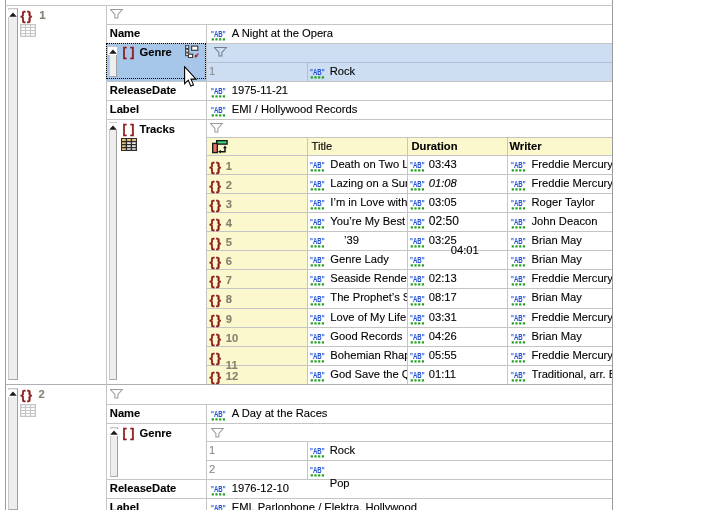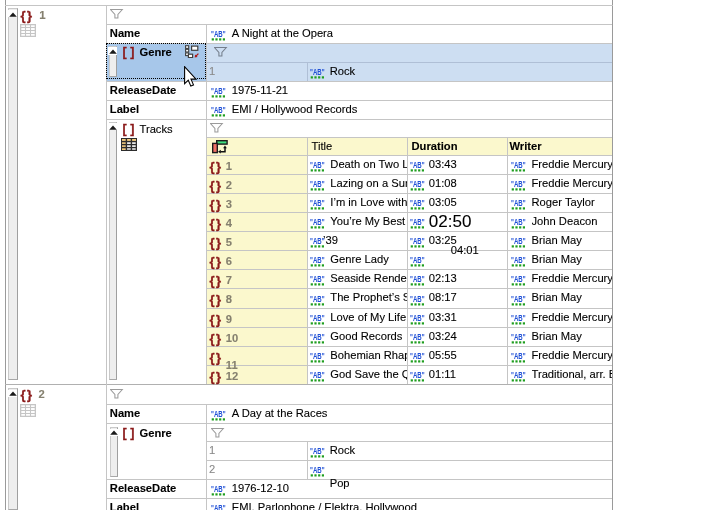--- a/index.html
+++ b/index.html
@@ -126,21 +126,21 @@
     <rect x="8.1" y="10.3" width="2.2" height="2.2" fill="#1f9e1f"></rect>
     <rect x="11.8" y="10.3" width="2.2" height="2.2" fill="#1f9e1f"></rect>
   </svg>
 <div style="position:absolute;left:231.7px;top:99.5px;height:19px;line-height:19px;font-size:11.2px;color:#000;white-space:pre;-webkit-text-stroke:0.1px #000;">EMI / Hollywood Records</div>
 <div style="position:absolute;left:108.5px;top:121.5px;width:8px;height:258.1px;background:#eeeeee;border:1px solid #c9c9c9;border-right-color:#9f9f9f;border-bottom-color:#a8a8a8;"></div>
 <div style="position:absolute;left:108.3px;top:122.9px;width:8.9px;height:7.6px;background:#fff;"></div>
 <svg style="position:absolute;left:109.2px;top:124.7px;" width="9" height="6" viewBox="0 0 9 6">
     <polygon points="0.2,4.8 7.8,4.8 4,0.6" fill="#1a1a1a"></polygon>
   </svg>
 <div style="position:absolute;left:122.5px;top:121.5px;height:14px;line-height:14px;font-size:12.5px;font-weight:bold;color:#8b1a1a;-webkit-text-stroke:0.3px #8b1a1a;white-space:pre;">[ ]</div>
-<div style="position:absolute;left:139.5px;top:121.5px;height:14px;line-height:14px;font-size:11.2px;font-weight:normal;color:#000;white-space:pre;text-align:center;-webkit-text-stroke:0.1px #000;">Tracks</div>
+<div style="position:absolute;left:139.5px;top:121.5px;height:14px;line-height:14px;font-size:11.2px;font-weight:bold;color:#000;white-space:pre;text-align:center;-webkit-text-stroke:0.1px #000;">Tracks</div>
 <svg style="position:absolute;left:121px;top:138px;" width="16" height="13" viewBox="0 0 16 13">
     <rect x="0.5" y="0.5" width="15" height="12" fill="#fff" stroke="#2d2d2d" stroke-width="1.6"></rect>
     <rect x="1" y="1" width="14" height="2.6" fill="#f2cb7f"></rect>
     <rect x="1" y="1" width="4.2" height="11" fill="#f2cb7f"></rect>
     <line x1="1" y1="3.6" x2="15" y2="3.6" stroke="#2d2d2d" stroke-width="1.4"></line>
     <line x1="1" y1="6.6" x2="15" y2="6.6" stroke="#2d2d2d" stroke-width="1.4"></line>
     <line x1="1" y1="9.6" x2="15" y2="9.6" stroke="#2d2d2d" stroke-width="1.4"></line>
     <line x1="5.4" y1="1" x2="5.4" y2="12" stroke="#2d2d2d" stroke-width="1.4"></line>
     <line x1="10.4" y1="1" x2="10.4" y2="12" stroke="#2d2d2d" stroke-width="1.4"></line>
   </svg>
@@ -193,21 +193,21 @@
     <rect x="11.8" y="10.3" width="2.2" height="2.2" fill="#1f9e1f"></rect>
   </svg>
 <div style="position:absolute;left:330.3px;top:173.625px;height:19.125px;line-height:19.125px;font-size:11.2px;color:#000;white-space:pre;-webkit-text-stroke:0.1px #000;width:77.09999999999997px;overflow:hidden;">Lazing on a Sunday Afternoon</div>
 <svg style="position:absolute;left:410.3px;top:177.825px;" width="17" height="14" viewBox="0 0 17 14">
     <text x="0" y="8.6" font-family="Liberation Sans" font-size="9" font-weight="bold" fill="#1e4fd6" textLength="14.6" lengthAdjust="spacingAndGlyphs">"AB"</text>
     <rect x="0.7" y="10.3" width="2.2" height="2.2" fill="#1f9e1f"></rect>
     <rect x="4.4" y="10.3" width="2.2" height="2.2" fill="#1f9e1f"></rect>
     <rect x="8.1" y="10.3" width="2.2" height="2.2" fill="#1f9e1f"></rect>
     <rect x="11.8" y="10.3" width="2.2" height="2.2" fill="#1f9e1f"></rect>
   </svg>
-<div style="position:absolute;left:428.8px;top:173.625px;height:19.125px;line-height:19.125px;font-size:11.2px;color:#000;white-space:pre;-webkit-text-stroke:0.1px #000;">01:08</div>
+<div style="position:absolute;left:428.8px;top:173.625px;height:19.125px;line-height:19.125px;font-size:11.2px;color:#000;white-space:pre;font-style:italic;-webkit-text-stroke:0.1px #000;">01:08</div>
 <svg style="position:absolute;left:511.3px;top:177.825px;" width="17" height="14" viewBox="0 0 17 14">
     <text x="0" y="8.6" font-family="Liberation Sans" font-size="9" font-weight="bold" fill="#1e4fd6" textLength="14.6" lengthAdjust="spacingAndGlyphs">"AB"</text>
     <rect x="0.7" y="10.3" width="2.2" height="2.2" fill="#1f9e1f"></rect>
     <rect x="4.4" y="10.3" width="2.2" height="2.2" fill="#1f9e1f"></rect>
     <rect x="8.1" y="10.3" width="2.2" height="2.2" fill="#1f9e1f"></rect>
     <rect x="11.8" y="10.3" width="2.2" height="2.2" fill="#1f9e1f"></rect>
   </svg>
 <div style="position:absolute;left:531.5px;top:173.625px;height:19.125px;line-height:19.125px;font-size:11.2px;color:#000;white-space:pre;-webkit-text-stroke:0.1px #000;width:80.0px;overflow:hidden;">Freddie Mercury</div>
 <div style="position:absolute;left:209.5px;top:196.85px;height:15px;line-height:15px;font-size:13px;font-weight:bold;color:#8b1a1a;letter-spacing:1.5px;-webkit-text-stroke:0.35px #8b1a1a;white-space:pre;">{}</div>
 <div style="position:absolute;left:225.8px;top:196.85px;height:14px;line-height:14px;font-size:11.2px;font-weight:bold;color:#85806f;white-space:pre;-webkit-text-stroke:0.1px #85806f;">3</div>
@@ -245,39 +245,39 @@
     <rect x="11.8" y="10.3" width="2.2" height="2.2" fill="#1f9e1f"></rect>
   </svg>
 <div style="position:absolute;left:330.3px;top:211.875px;height:19.125px;line-height:19.125px;font-size:11.2px;color:#000;white-space:pre;-webkit-text-stroke:0.1px #000;width:77.09999999999997px;overflow:hidden;">You’re My Best Friend</div>
 <svg style="position:absolute;left:410.3px;top:216.075px;" width="17" height="14" viewBox="0 0 17 14">
     <text x="0" y="8.6" font-family="Liberation Sans" font-size="9" font-weight="bold" fill="#1e4fd6" textLength="14.6" lengthAdjust="spacingAndGlyphs">"AB"</text>
     <rect x="0.7" y="10.3" width="2.2" height="2.2" fill="#1f9e1f"></rect>
     <rect x="4.4" y="10.3" width="2.2" height="2.2" fill="#1f9e1f"></rect>
     <rect x="8.1" y="10.3" width="2.2" height="2.2" fill="#1f9e1f"></rect>
     <rect x="11.8" y="10.3" width="2.2" height="2.2" fill="#1f9e1f"></rect>
   </svg>
-<div style="position:absolute;left:428.8px;top:211.875px;height:19.125px;line-height:19.125px;font-size:17px;color:#000;white-space:pre;-webkit-text-stroke:0.1px #000;">02:50</div>
+<div style="position:absolute;left:428.8px;top:211.875px;height:19.125px;line-height:19.125px;font-size:12px;color:#000;white-space:pre;-webkit-text-stroke:0.1px #000;">02:50</div>
 <svg style="position:absolute;left:511.3px;top:216.075px;" width="17" height="14" viewBox="0 0 17 14">
     <text x="0" y="8.6" font-family="Liberation Sans" font-size="9" font-weight="bold" fill="#1e4fd6" textLength="14.6" lengthAdjust="spacingAndGlyphs">"AB"</text>
     <rect x="0.7" y="10.3" width="2.2" height="2.2" fill="#1f9e1f"></rect>
     <rect x="4.4" y="10.3" width="2.2" height="2.2" fill="#1f9e1f"></rect>
     <rect x="8.1" y="10.3" width="2.2" height="2.2" fill="#1f9e1f"></rect>
     <rect x="11.8" y="10.3" width="2.2" height="2.2" fill="#1f9e1f"></rect>
   </svg>
 <div style="position:absolute;left:531.5px;top:211.875px;height:19.125px;line-height:19.125px;font-size:11.2px;color:#000;white-space:pre;-webkit-text-stroke:0.1px #000;width:80.0px;overflow:hidden;">John Deacon</div>
 <div style="position:absolute;left:209.5px;top:235.1px;height:15px;line-height:15px;font-size:13px;font-weight:bold;color:#8b1a1a;letter-spacing:1.5px;-webkit-text-stroke:0.35px #8b1a1a;white-space:pre;">{}</div>
 <div style="position:absolute;left:225.8px;top:235.1px;height:14px;line-height:14px;font-size:11.2px;font-weight:bold;color:#85806f;white-space:pre;-webkit-text-stroke:0.1px #85806f;">5</div>
 <svg style="position:absolute;left:310.1px;top:235.2px;" width="17" height="14" viewBox="0 0 17 14">
     <text x="0" y="8.6" font-family="Liberation Sans" font-size="9" font-weight="bold" fill="#1e4fd6" textLength="14.6" lengthAdjust="spacingAndGlyphs">"AB"</text>
     <rect x="0.7" y="10.3" width="2.2" height="2.2" fill="#1f9e1f"></rect>
     <rect x="4.4" y="10.3" width="2.2" height="2.2" fill="#1f9e1f"></rect>
     <rect x="8.1" y="10.3" width="2.2" height="2.2" fill="#1f9e1f"></rect>
     <rect x="11.8" y="10.3" width="2.2" height="2.2" fill="#1f9e1f"></rect>
   </svg>
-<div style="position:absolute;left:323px;top:231.0px;height:19.125px;line-height:19.125px;font-size:11.2px;color:#000;white-space:pre;-webkit-text-stroke:0.1px #000;width:77.09999999999997px;overflow:hidden;">’39</div>
+<div style="position:absolute;left:344px;top:231.0px;height:19.125px;line-height:19.125px;font-size:11.2px;color:#000;white-space:pre;-webkit-text-stroke:0.1px #000;width:77.09999999999997px;overflow:hidden;">’39</div>
 <svg style="position:absolute;left:410.3px;top:235.2px;" width="17" height="14" viewBox="0 0 17 14">
     <text x="0" y="8.6" font-family="Liberation Sans" font-size="9" font-weight="bold" fill="#1e4fd6" textLength="14.6" lengthAdjust="spacingAndGlyphs">"AB"</text>
     <rect x="0.7" y="10.3" width="2.2" height="2.2" fill="#1f9e1f"></rect>
     <rect x="4.4" y="10.3" width="2.2" height="2.2" fill="#1f9e1f"></rect>
     <rect x="8.1" y="10.3" width="2.2" height="2.2" fill="#1f9e1f"></rect>
     <rect x="11.8" y="10.3" width="2.2" height="2.2" fill="#1f9e1f"></rect>
   </svg>
 <div style="position:absolute;left:428.8px;top:231.0px;height:19.125px;line-height:19.125px;font-size:11.2px;color:#000;white-space:pre;-webkit-text-stroke:0.1px #000;">03:25</div>
 <svg style="position:absolute;left:511.3px;top:235.2px;" width="17" height="14" viewBox="0 0 17 14">
     <text x="0" y="8.6" font-family="Liberation Sans" font-size="9" font-weight="bold" fill="#1e4fd6" textLength="14.6" lengthAdjust="spacingAndGlyphs">"AB"</text>
@@ -401,21 +401,21 @@
     <rect x="11.8" y="10.3" width="2.2" height="2.2" fill="#1f9e1f"></rect>
   </svg>
 <div style="position:absolute;left:330.3px;top:326.625px;height:19.125px;line-height:19.125px;font-size:11.2px;color:#000;white-space:pre;-webkit-text-stroke:0.1px #000;width:77.09999999999997px;overflow:hidden;">Good Records</div>
 <svg style="position:absolute;left:410.3px;top:330.825px;" width="17" height="14" viewBox="0 0 17 14">
     <text x="0" y="8.6" font-family="Liberation Sans" font-size="9" font-weight="bold" fill="#1e4fd6" textLength="14.6" lengthAdjust="spacingAndGlyphs">"AB"</text>
     <rect x="0.7" y="10.3" width="2.2" height="2.2" fill="#1f9e1f"></rect>
     <rect x="4.4" y="10.3" width="2.2" height="2.2" fill="#1f9e1f"></rect>
     <rect x="8.1" y="10.3" width="2.2" height="2.2" fill="#1f9e1f"></rect>
     <rect x="11.8" y="10.3" width="2.2" height="2.2" fill="#1f9e1f"></rect>
   </svg>
-<div style="position:absolute;left:428.8px;top:326.625px;height:19.125px;line-height:19.125px;font-size:11.2px;color:#000;white-space:pre;-webkit-text-stroke:0.1px #000;">03:24</div>
+<div style="position:absolute;left:428.8px;top:326.625px;height:19.125px;line-height:19.125px;font-size:11.2px;color:#000;white-space:pre;-webkit-text-stroke:0.1px #000;">04:26</div>
 <svg style="position:absolute;left:511.3px;top:330.825px;" width="17" height="14" viewBox="0 0 17 14">
     <text x="0" y="8.6" font-family="Liberation Sans" font-size="9" font-weight="bold" fill="#1e4fd6" textLength="14.6" lengthAdjust="spacingAndGlyphs">"AB"</text>
     <rect x="0.7" y="10.3" width="2.2" height="2.2" fill="#1f9e1f"></rect>
     <rect x="4.4" y="10.3" width="2.2" height="2.2" fill="#1f9e1f"></rect>
     <rect x="8.1" y="10.3" width="2.2" height="2.2" fill="#1f9e1f"></rect>
     <rect x="11.8" y="10.3" width="2.2" height="2.2" fill="#1f9e1f"></rect>
   </svg>
 <div style="position:absolute;left:531.5px;top:326.625px;height:19.125px;line-height:19.125px;font-size:11.2px;color:#000;white-space:pre;-webkit-text-stroke:0.1px #000;width:80.0px;overflow:hidden;">Brian May</div>
 <div style="position:absolute;left:209.5px;top:349.85px;height:15px;line-height:15px;font-size:13px;font-weight:bold;color:#8b1a1a;letter-spacing:1.5px;-webkit-text-stroke:0.35px #8b1a1a;white-space:pre;">{}</div>
 <div style="position:absolute;left:225.8px;top:358px;height:14px;line-height:14px;font-size:11.2px;font-weight:bold;color:#85806f;white-space:pre;text-align:right;-webkit-text-stroke:0.1px #85806f;">11</div>

